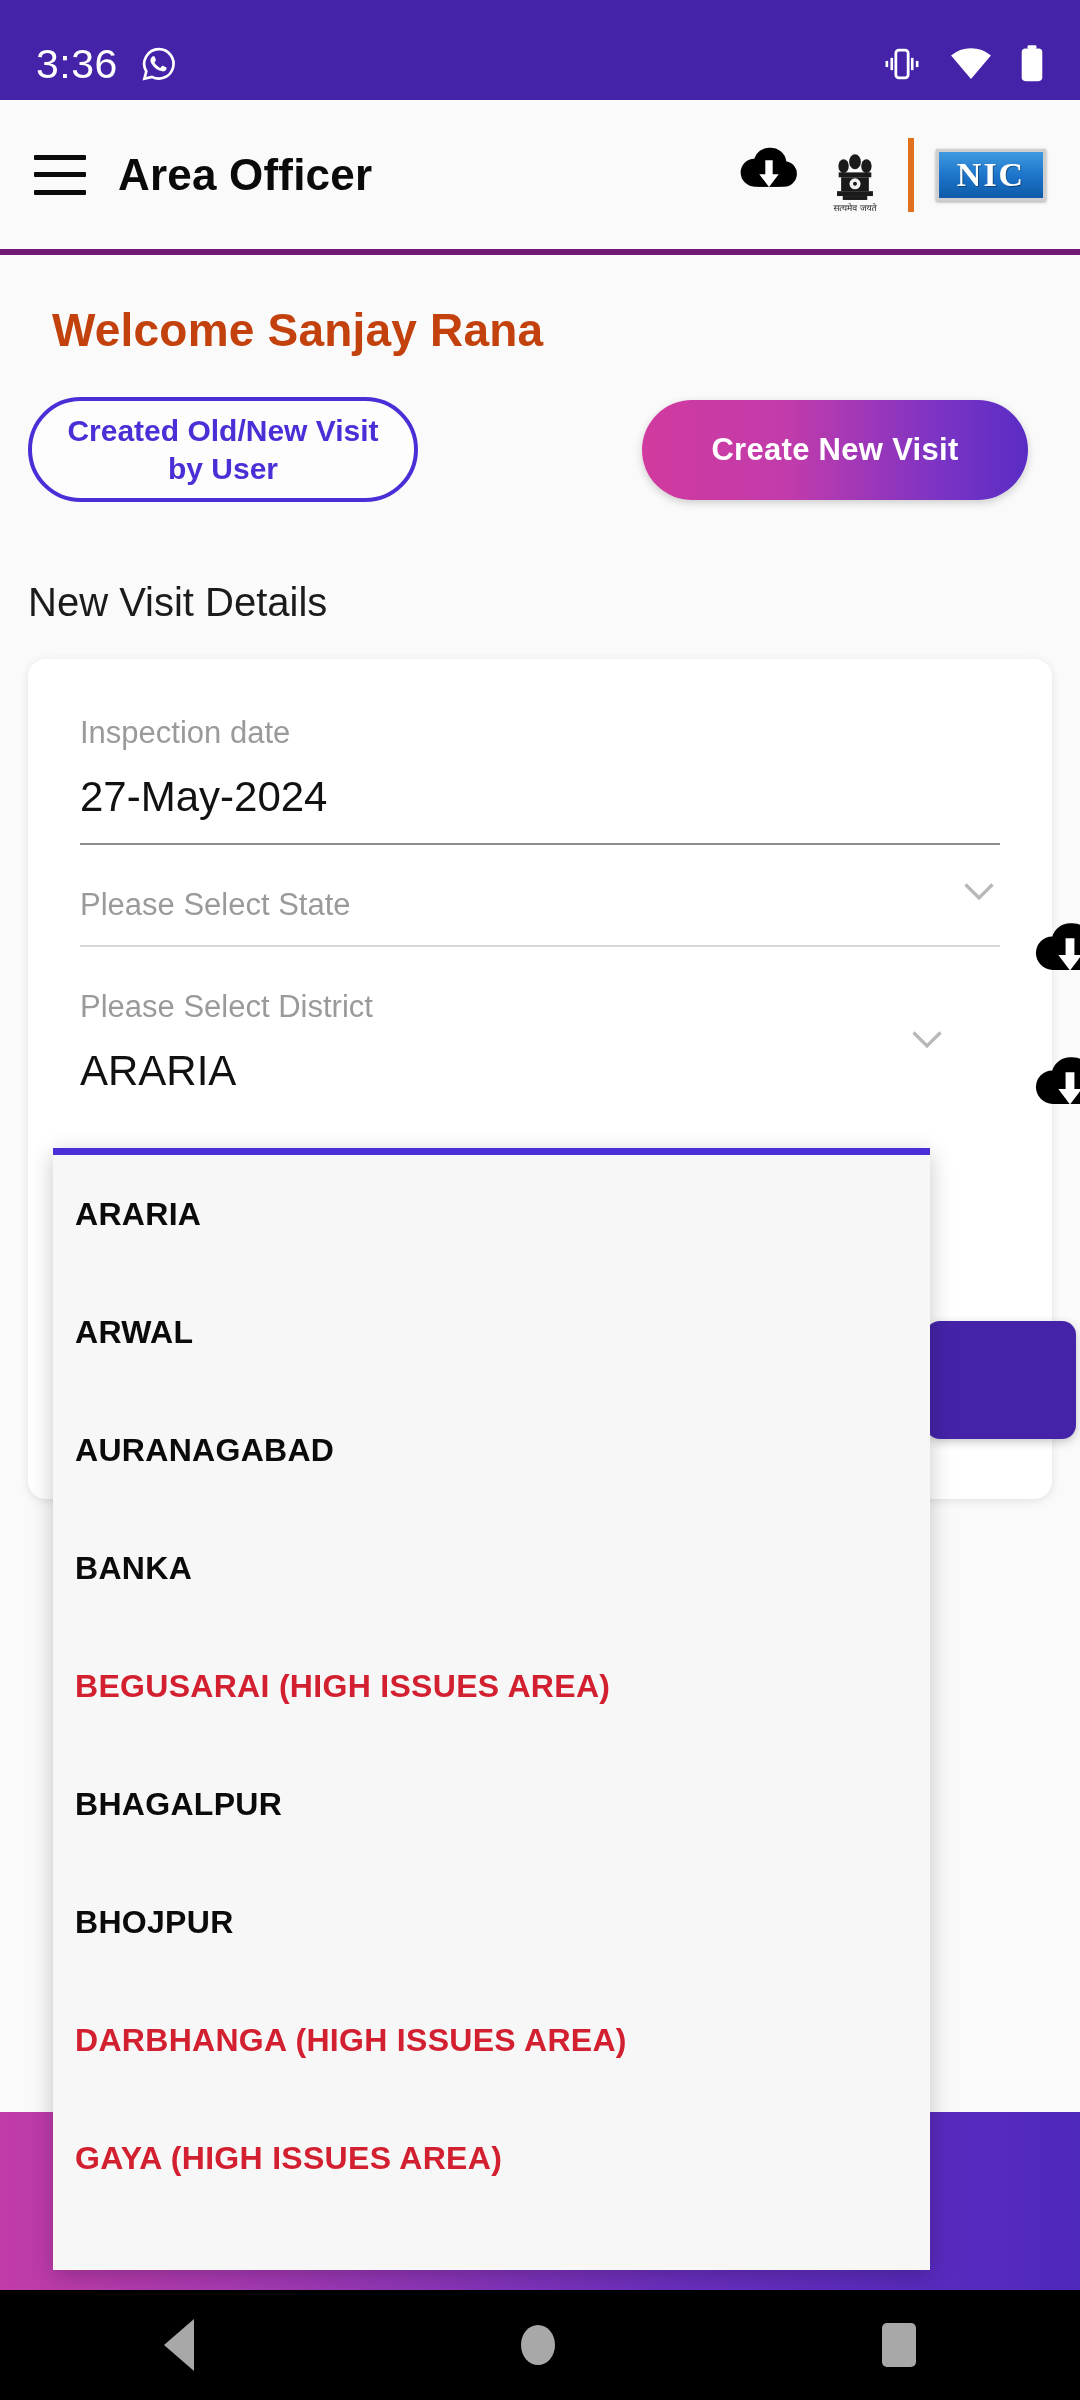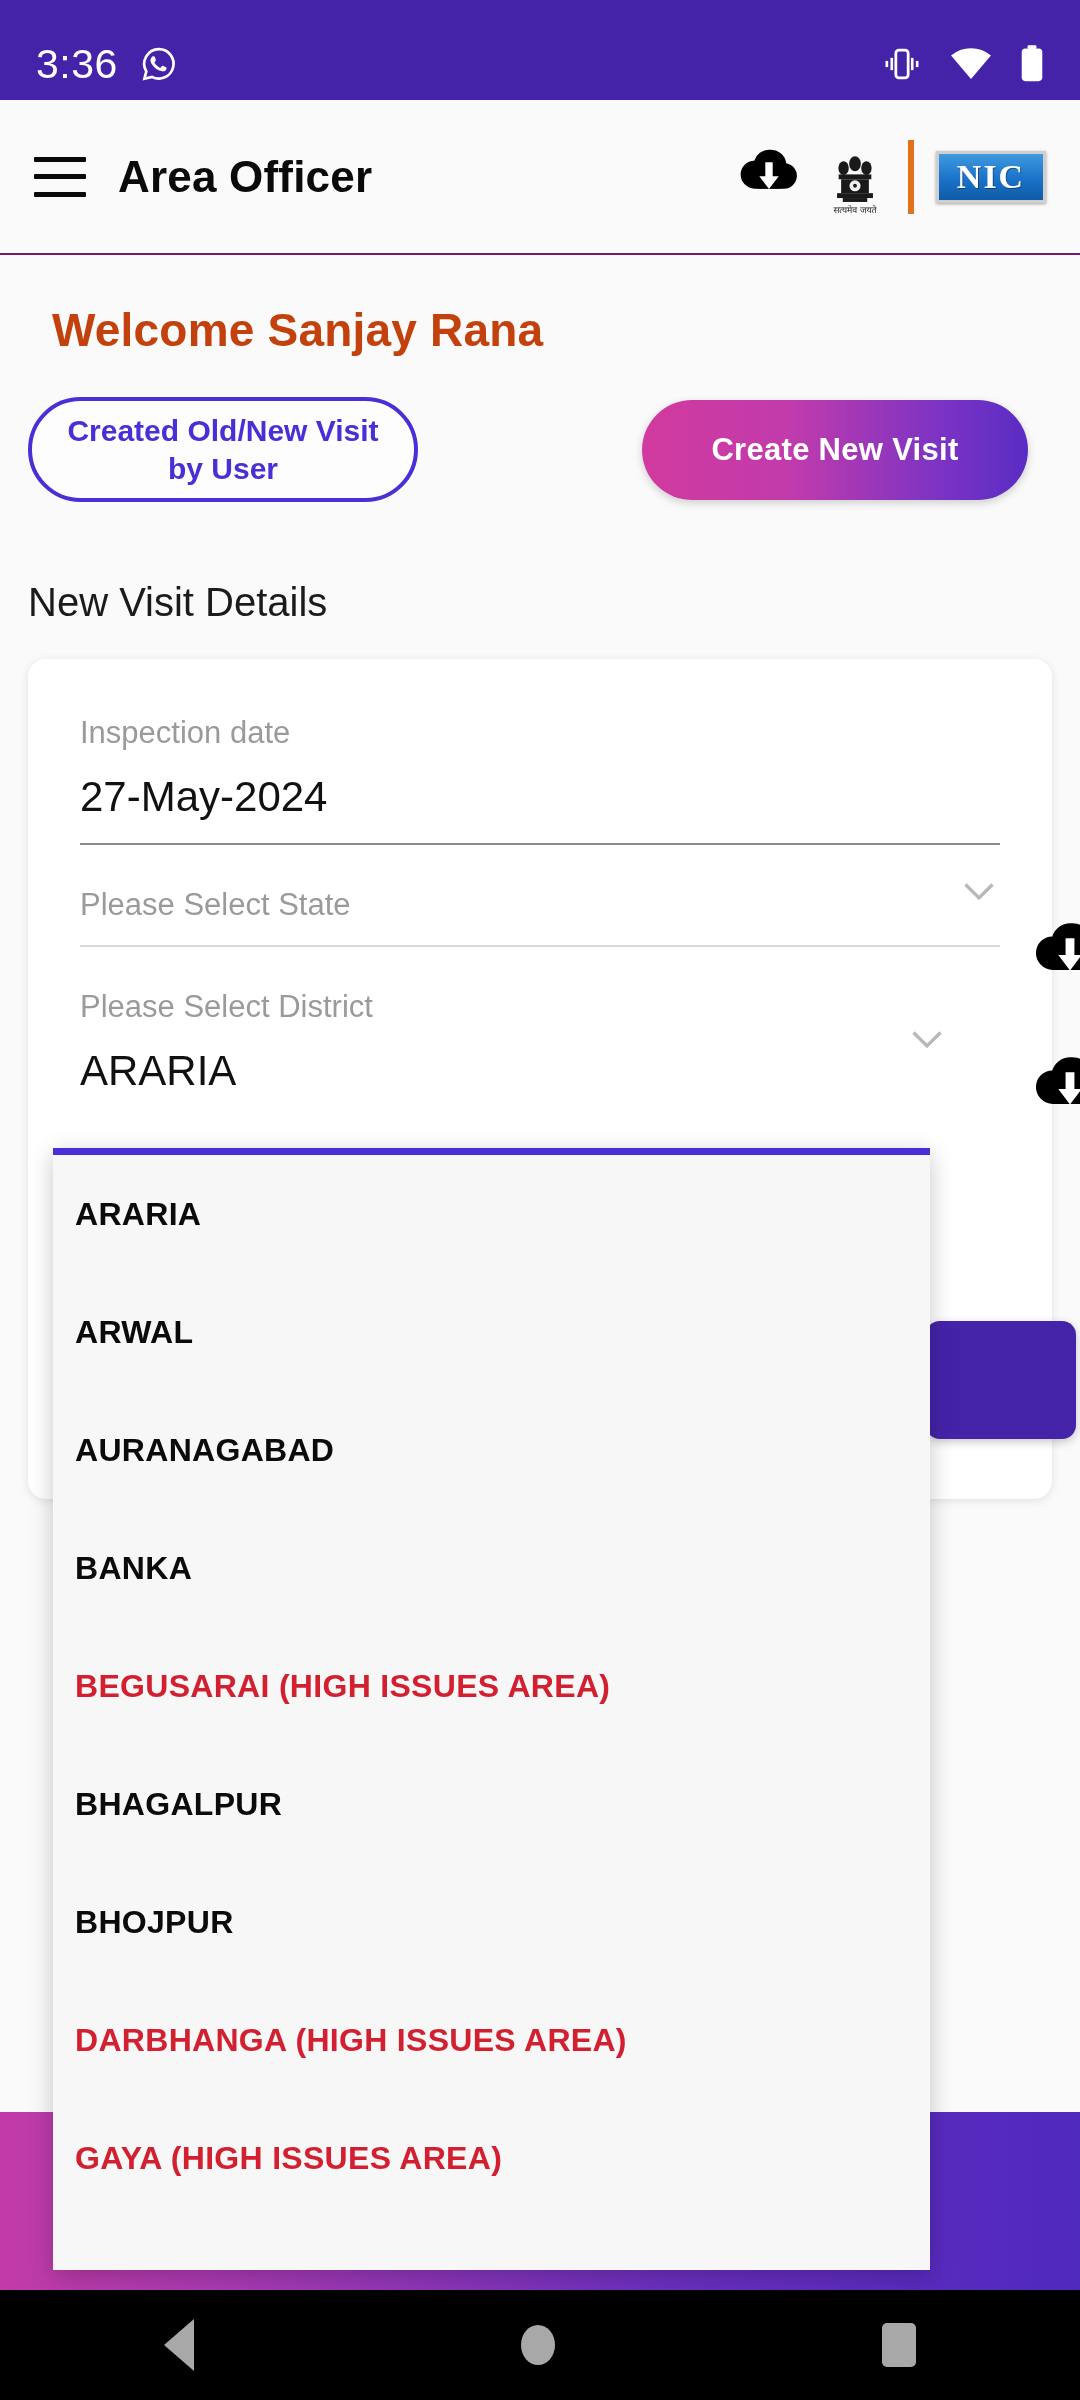--- a/index.html
+++ b/index.html
@@ -18,21 +18,21 @@
   }
   .sb-time{ font-size:41px; letter-spacing:.5px; font-weight:400; }
   .sb-left{ display:flex; align-items:center; gap:22px; }
   .sb-right{ margin-left:auto; display:flex; align-items:center; gap:28px; }
   .sb-ic{ display:block; }
 
   
   .appbar{
     position:absolute; top:100px; left:0; width:1080px; height:155px;
     background:#fafafa; display:flex; align-items:center; padding:0 34px;
-    border-bottom:2px solid #701a75;
+    border-bottom:6px solid #701a75;
   }
   .hamburger{ width:52px; height:40px; display:flex; flex-direction:column;
     justify-content:space-between; margin-right:32px; cursor:pointer; }
   .hamburger span{ display:block; height:5px; width:100%; background:#0a0a0a; border-radius:1px; }
   .appbar-title{ font-size:44px; font-weight:700; color:#0a0a0a; letter-spacing:.2px; }
   .appbar-right{ margin-left:auto; display:flex; align-items:center; gap:22px; }
   .emblem{ width:62px; height:78px; display:flex; flex-direction:column;
            align-items:center; justify-content:flex-end; }
   .vbar{ width:6px; height:74px; background:#E2711D; }
   .nic-logo{

